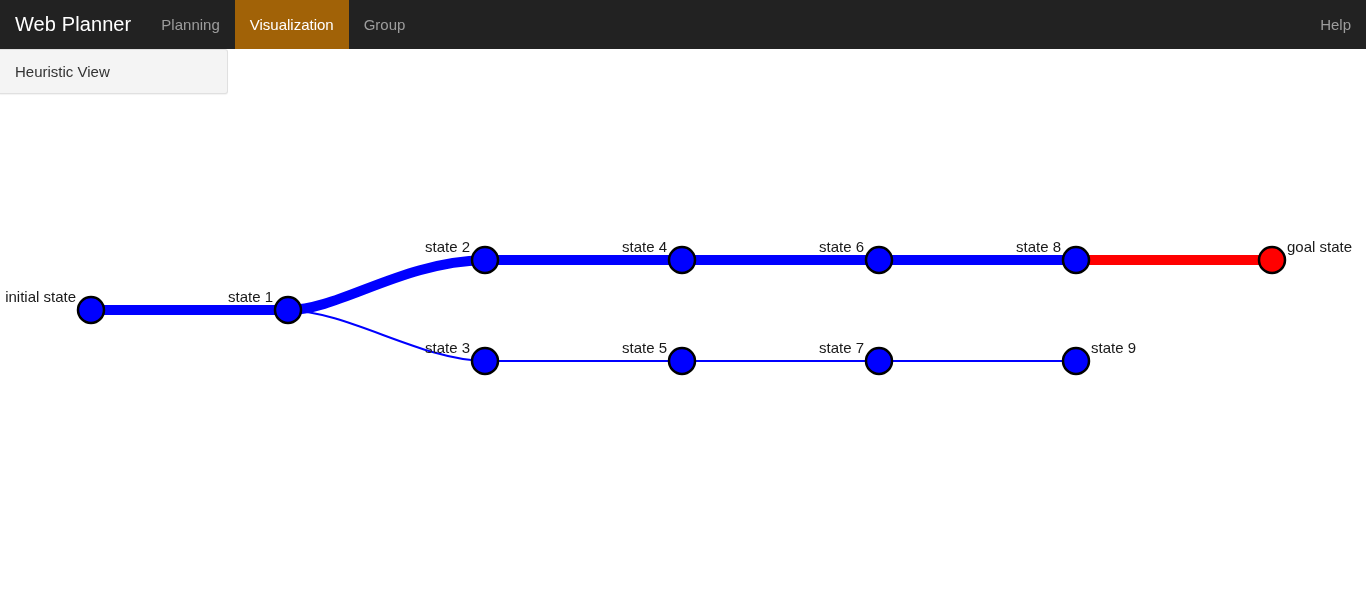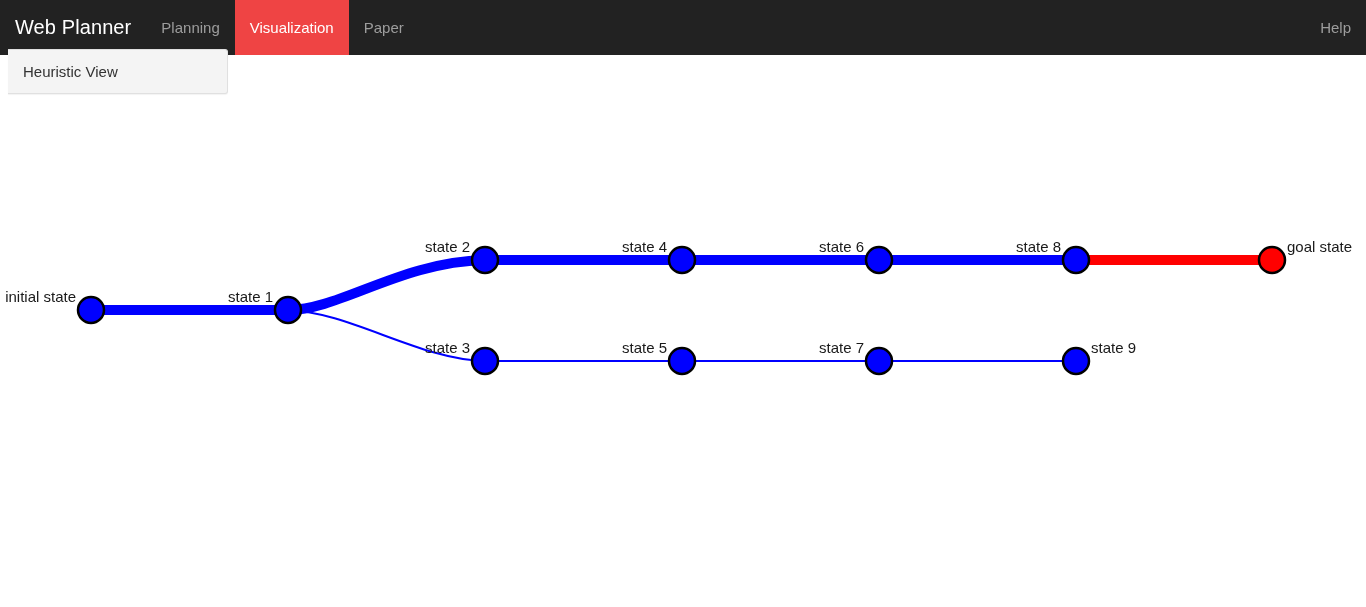--- a/index.html
+++ b/index.html
@@ -8,21 +8,21 @@
     width: 1366px; height: 607px;
     background: #ffffff;
     font-family: "Liberation Sans", sans-serif;
     overflow: hidden;
   }
 
   
   #navbar {
     position: absolute;
     top: 0; left: 0;
-    width: 1366px; height: 55px;
+    width: 1366px; height: 49px;
     background: #222222;
     display: flex;
     align-items: stretch;
   }
   #brand {
     display: flex; align-items: center;
     padding: 0 15px 0 15px;
     color: #ffffff;
     font-size: 20px;
     letter-spacing: 0.1px;
@@ -32,34 +32,33 @@
   .nav-links { display: flex; align-items: stretch; }
   .nav-link {
     display: flex; align-items: center;
     padding: 16px 15px;
     color: #9d9d9d;
     font-size: 15px;
     white-space: nowrap;
     cursor: pointer;
   }
   .nav-link.active {
-    background: #ef4444;
+    background: #a16207;
     color: #ffffff;
   }
   #nav-right {
     margin-left: auto;
     display: flex; align-items: stretch;
   }
 
   
   #sidebar {
     position: absolute;
     top: 49px; left: 0;
     width: 228px;
-    padding-left: 8px;
   }
   .side-item {
     position: relative;
     height: 45px;
     margin: 0 0 4px 0;
     background: #f4f4f4;
     border: 1px solid #e0e0e0;
     border-left: none;
     border-radius: 0 3px 3px 0;
     display: flex;
@@ -85,21 +84,21 @@
   }
 </style>
 </head>
 <body>
 
 <div id="navbar">
   <div id="brand">Web Planner</div>
   <div class="nav-links">
     <div class="nav-link">Planning</div>
     <div class="nav-link active">Visualization</div>
-    <div class="nav-link">Paper</div>
+    <div class="nav-link">Group</div>
   </div>
   <div id="nav-right">
     <div class="nav-link">Help</div>
   </div>
 </div>
 
 <div id="sidebar">
   <div class="side-item">
     <span>Heuristic View</span>
   </div>

